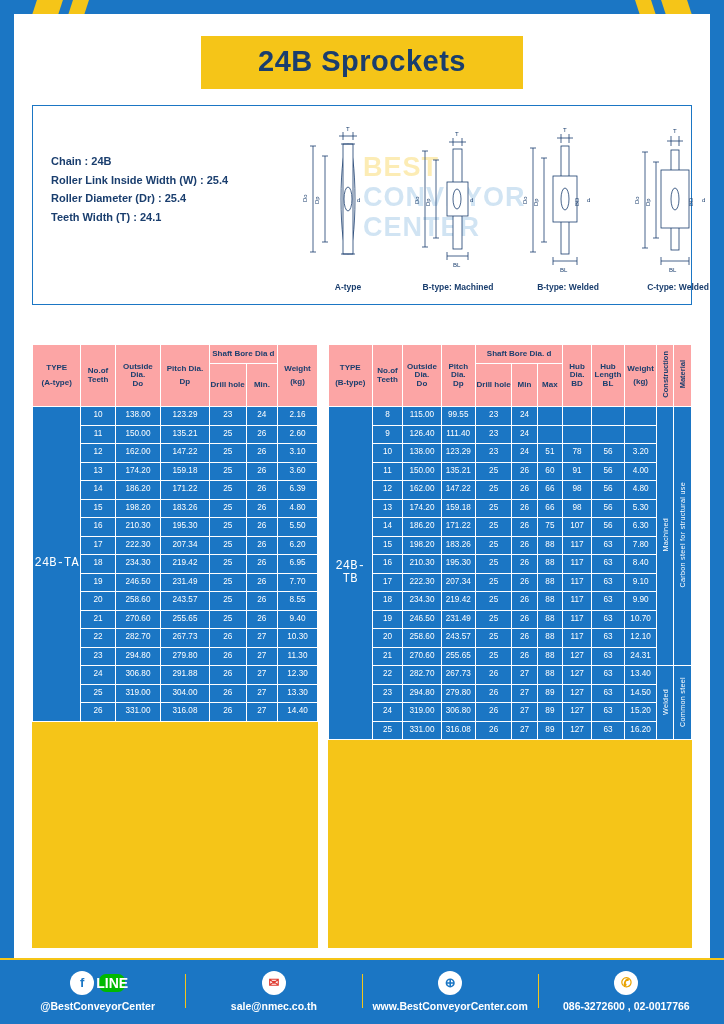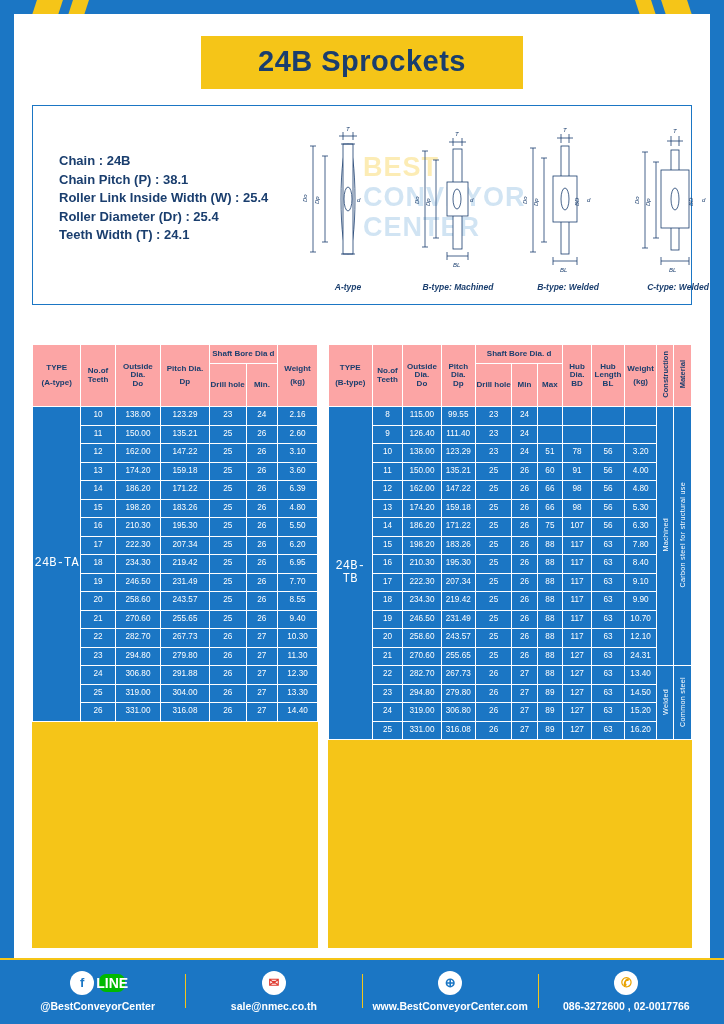--- a/index.html
+++ b/index.html
@@ -48,29 +48,29 @@
 
   .spec-box {
     margin: 16px 18px 0 18px;
     border: 1px solid #1b76c4;
     height: 200px;
     position: relative;
     background: #fff;
   }
   .spec-list {
     position: absolute;
-    left: 26px; top: 46px;
+    left: 18px; top: 46px;
     color: #1a3e6e;
-    font-size: 13px;
+    font-size: 11px;
     font-weight: bold;
     line-height: 18.5px;
   }
   .diagrams {
     position: absolute;
-    left: 210px; top: 8px; right: 6px; bottom: 4px; font-style: italic;
+    left: 210px; top: 8px; right: 6px; bottom: 4px;
   }
   .dgroup {
     position: absolute;
     top: 6px;
     width: 110px;
     height: 172px;
   }
   .dgroup .cap {
     position: absolute;
     bottom: 0; left: 0; right: 0;
@@ -213,21 +213,20 @@
 
   <div class="white-sheet">
 
     <div class="title-bar">
       <h1>24B Sprockets</h1>
     </div>
 
     <div class="spec-box">
       <div class="spec-list">
         <div>Chain : 24B</div>
-        <div>Chain Pitch (P) : 38.1</div>
         <div>Roller Link Inside Width (W) : 25.4</div>
         <div>Roller Diameter (Dr) : 25.4</div>
         <div>Teeth Width (T) : 24.1</div>
       </div>
 
       <div class="watermark">
         <div>BEST</div>
         <div class="wm2">CONVEYOR</div>
         <div class="wm2">CENTER</div>
       </div>

